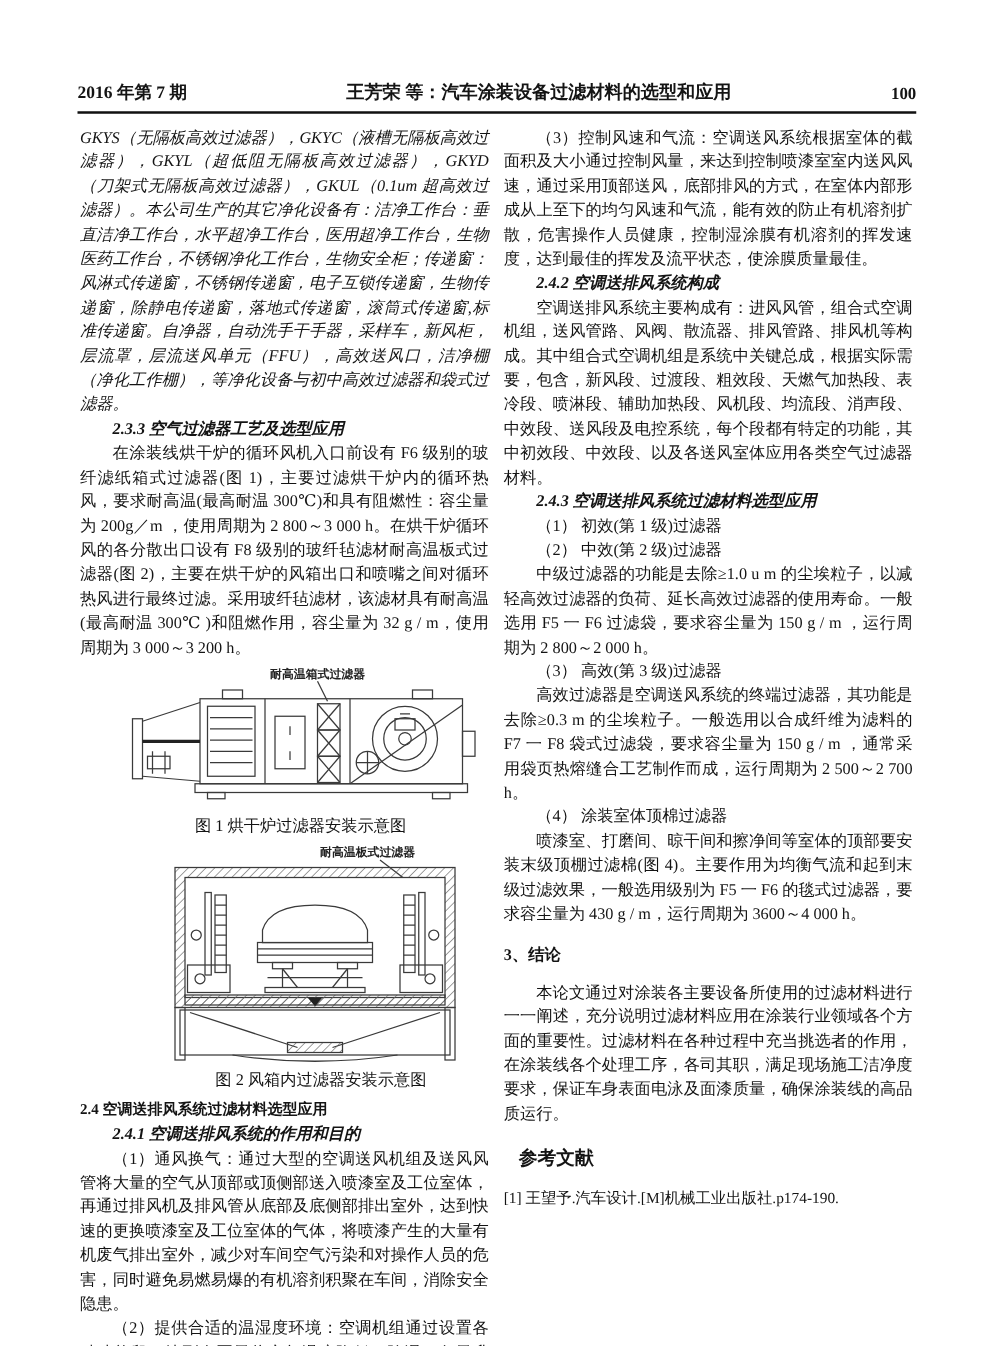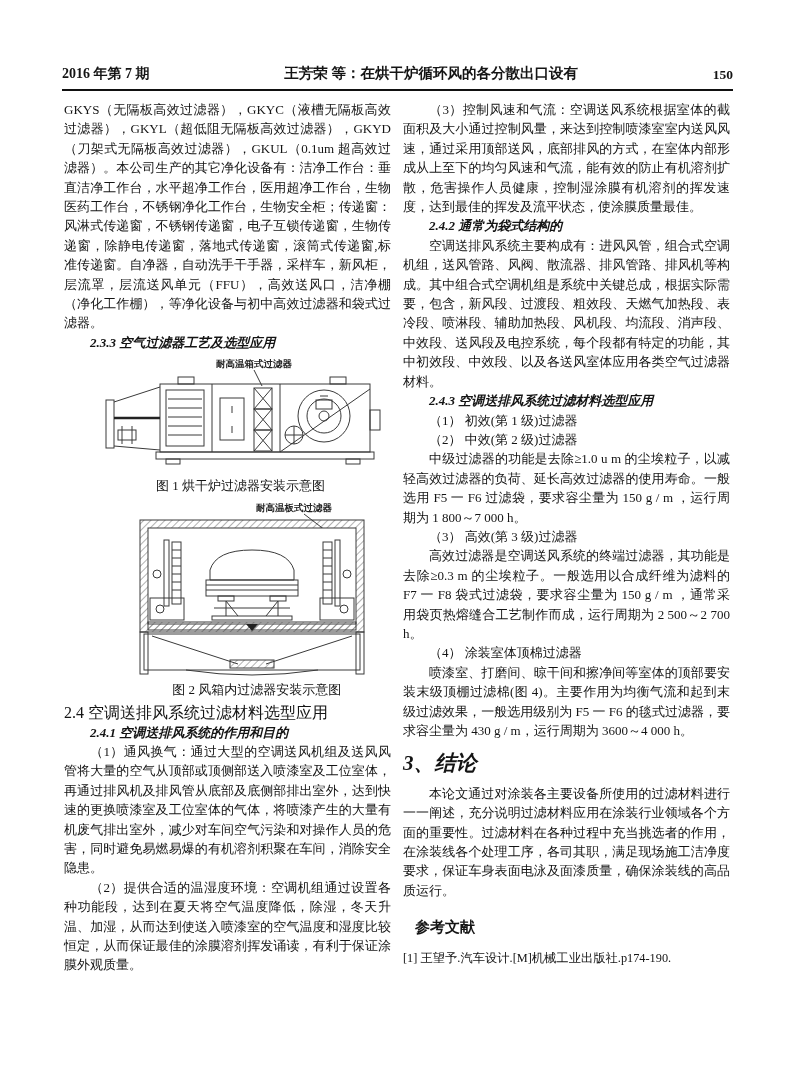--- a/index.html
+++ b/index.html
@@ -24,52 +24,53 @@
   .hdr .issue{font-size:14px;white-space:nowrap;}
   .hdr .title{flex:1;text-align:center;font-size:14.5px;}
   .hdr .pageno{font-size:13.5px;white-space:nowrap;}
   
   .cols{
     position:absolute;left:64px;top:100px;width:666px;
     display:flex;gap:12px;
   }
   .col{width:327px;font-size:13px;line-height:19.4px;text-align:justify;}
   .p{margin:0;text-indent:2em;}
-  .p-noindent{margin:0;text-indent:0;}
+  .p-noindent{margin:0;text-indent:0;font-style:italic;}
   .h-kai{margin:0;text-indent:2em;font-style:italic;font-weight:600;}
-  .h-bold{margin:2px 0 0 0;font-weight:normal;font-size:16px;}
+  .h-bold{margin:2px 0 0 0;font-weight:bold;font-size:12px;}
   .item-title{margin:0;text-indent:2em;}
-  .h-section{margin:14px 0 10px 0;font-weight:bold;font-size:21px;text-indent:0;font-style:italic;}
+  .h-section{margin:14px 0 10px 0;font-weight:bold;font-size:13px;text-indent:0;}
   .h-refs{margin:18px 0 10px 12px;font-weight:bold;font-size:15px;text-indent:0;}
   .ref{margin:0 0 3px 0;font-size:12.3px;line-height:20px;text-indent:0;}
   
   .figure{margin:6px 0 2px 0;}
   .figure svg{display:block;}
   .fig-caption{margin:2px 0 4px 0;text-indent:2em;text-align:center;}
   .fig2-caption{margin:0 0 4px 0;text-indent:4.5em;text-align:center;}
   svg .ln{stroke:#3a3a3a;stroke-width:1;fill:none;}
   svg .thick{stroke:#222;stroke-width:2.6;fill:none;}
   svg .lbl{font-family:"Liberation Serif","DejaVu Serif",serif;font-size:9.5px;fill:#222;font-weight:bold;}
 </style>
 </head>
 <body>
 
 <div class="page">
 
   <div class="hdr">
     <span class="issue">2016 年第 7 期</span>
-    <span class="title">王芳荣 等：在烘干炉循环风的各分散出口设有</span>
-    <span class="pageno">150</span>
+    <span class="title">王芳荣 等：汽车涂装设备过滤材料的选型和应用</span>
+    <span class="pageno">100</span>
   </div>
 
   <div class="cols">
 
     <div class="col">
       <p class="p-noindent">GKYS（无隔板高效过滤器），GKYC（液槽无隔板高效过滤器），GKYL（超低阻无隔板高效过滤器），GKYD（刀架式无隔板高效过滤器），GKUL（0.1um 超高效过滤器）。本公司生产的其它净化设备有：洁净工作台：垂直洁净工作台，水平超净工作台，医用超净工作台，生物医药工作台，不锈钢净化工作台，生物安全柜；传递窗：风淋式传递窗，不锈钢传递窗，电子互锁传递窗，生物传递窗，除静电传递窗，落地式传递窗，滚筒式传递窗,标准传递窗。自净器，自动洗手干手器，采样车，新风柜，层流罩，层流送风单元（FFU），高效送风口，洁净棚（净化工作棚），等净化设备与初中高效过滤器和袋式过滤器。</p>
       <p class="h-kai">2.3.3 空气过滤器工艺及选型应用</p>
+      <p class="p">在涂装线烘干炉的循环风机入口前设有 F6 级别的玻纤滤纸箱式过滤器(图 1)，主要过滤烘干炉内的循环热风，要求耐高温(最高耐温 300℃)和具有阻燃性：容尘量为 200g／m ，使用周期为 2 800～3 000 h。在烘干炉循环风的各分散出口设有 F8 级别的玻纤毡滤材耐高温板式过滤器(图 2)，主要在烘干炉的风箱出口和喷嘴之间对循环热风进行最终过滤。采用玻纤毡滤材，该滤材具有耐高温(最高耐温 300℃ )和阻燃作用，容尘量为 32 g / m，使用周期为 3 000～3 200 h。</p>
 
       <div class="figure">
         <svg width="300" height="116" viewBox="0 0 300 116" style="margin-left:38px">
           <text x="152" y="9" text-anchor="middle" class="lbl">耐高温箱式过滤器</text>
           <polyline class="ln" points="152,12 160,28"></polyline>
 
           <rect class="ln" x="58" y="26" width="210" height="68"></rect>
           <rect class="ln" x="76" y="19" width="16" height="7"></rect>
           <rect class="ln" x="228" y="19" width="16" height="7"></rect>
 
@@ -189,27 +190,27 @@
       <p class="fig2-caption">图 2   风箱内过滤器安装示意图</p>
 
       <p class="h-bold">2.4  空调送排风系统过滤材料选型应用</p>
       <p class="h-kai">2.4.1 空调送排风系统的作用和目的</p>
       <p class="p">（1）通风换气：通过大型的空调送风机组及送风风管将大量的空气从顶部或顶侧部送入喷漆室及工位室体，再通过排风机及排风管从底部及底侧部排出室外，达到快速的更换喷漆室及工位室体的气体，将喷漆产生的大量有机废气排出室外，减少对车间空气污染和对操作人员的危害，同时避免易燃易爆的有机溶剂积聚在车间，消除安全隐患。</p>
       <p class="p">（2）提供合适的温湿度环境：空调机组通过设置各种功能段，达到在夏天将空气温度降低，除湿，冬天升温、加湿，从而达到使送入喷漆室的空气温度和湿度比较恒定，从而保证最佳的涂膜溶剂挥发诵读，有利于保证涂膜外观质量。</p>
     </div>
 
     <div class="col">
       <p class="p">（3）控制风速和气流：空调送风系统根据室体的截面积及大小通过控制风量，来达到控制喷漆室室内送风风速，通过采用顶部送风，底部排风的方式，在室体内部形成从上至下的均匀风速和气流，能有效的防止有机溶剂扩散，危害操作人员健康，控制湿涂膜有机溶剂的挥发速度，达到最佳的挥发及流平状态，使涂膜质量最佳。</p>
-      <p class="h-kai">2.4.2 通常为袋式结构的</p>
+      <p class="h-kai">2.4.2 空调送排风系统构成</p>
       <p class="p">空调送排风系统主要构成有：进风风管，组合式空调机组，送风管路、风阀、散流器、排风管路、排风机等构成。其中组合式空调机组是系统中关键总成，根据实际需要，包含，新风段、过渡段、粗效段、天燃气加热段、表冷段、喷淋段、辅助加热段、风机段、均流段、消声段、中效段、送风段及电控系统，每个段都有特定的功能，其中初效段、中效段、以及各送风室体应用各类空气过滤器材料。</p>
       <p class="h-kai">2.4.3 空调送排风系统过滤材料选型应用</p>
 
       <p class="item-title">（1） 初效(第 1 级)过滤器</p>
       <p class="item-title">（2） 中效(第 2 级)过滤器</p>
-      <p class="p">中级过滤器的功能是去除≥1.0 u m 的尘埃粒子，以减轻高效过滤器的负荷、延长高效过滤器的使用寿命。一般选用 F5 一 F6 过滤袋，要求容尘量为 150 g / m ，运行周期为 1 800～7 000 h。</p>
+      <p class="p">中级过滤器的功能是去除≥1.0 u m 的尘埃粒子，以减轻高效过滤器的负荷、延长高效过滤器的使用寿命。一般选用 F5 一 F6 过滤袋，要求容尘量为 150 g / m ，运行周期为 2 800～2 000 h。</p>
       <p class="item-title">（3） 高效(第 3 级)过滤器</p>
       <p class="p">高效过滤器是空调送风系统的终端过滤器，其功能是去除≥0.3 m 的尘埃粒子。一般选用以合成纤维为滤料的 F7 一 F8 袋式过滤袋，要求容尘量为 150 g / m ，通常采用袋页热熔缝合工艺制作而成，运行周期为 2 500～2 700 h。</p>
       <p class="item-title">（4） 涂装室体顶棉过滤器</p>
       <p class="p">喷漆室、打磨间、晾干间和擦净间等室体的顶部要安装末级顶棚过滤棉(图 4)。主要作用为均衡气流和起到末级过滤效果，一般选用级别为 F5 一 F6 的毯式过滤器，要求容尘量为 430 g / m，运行周期为 3600～4 000 h。</p>
 
       <p class="h-section">3、结论</p>
       <p class="p">本论文通过对涂装各主要设备所使用的过滤材料进行一一阐述，充分说明过滤材料应用在涂装行业领域各个方面的重要性。过滤材料在各种过程中充当挑选者的作用，在涂装线各个处理工序，各司其职，满足现场施工洁净度要求，保证车身表面电泳及面漆质量，确保涂装线的高品质运行。</p>
 
       <p class="h-refs">参考文献</p>
       <p class="ref">[1]  王望予.汽车设计.[M]机械工业出版社.p174-190.</p>

